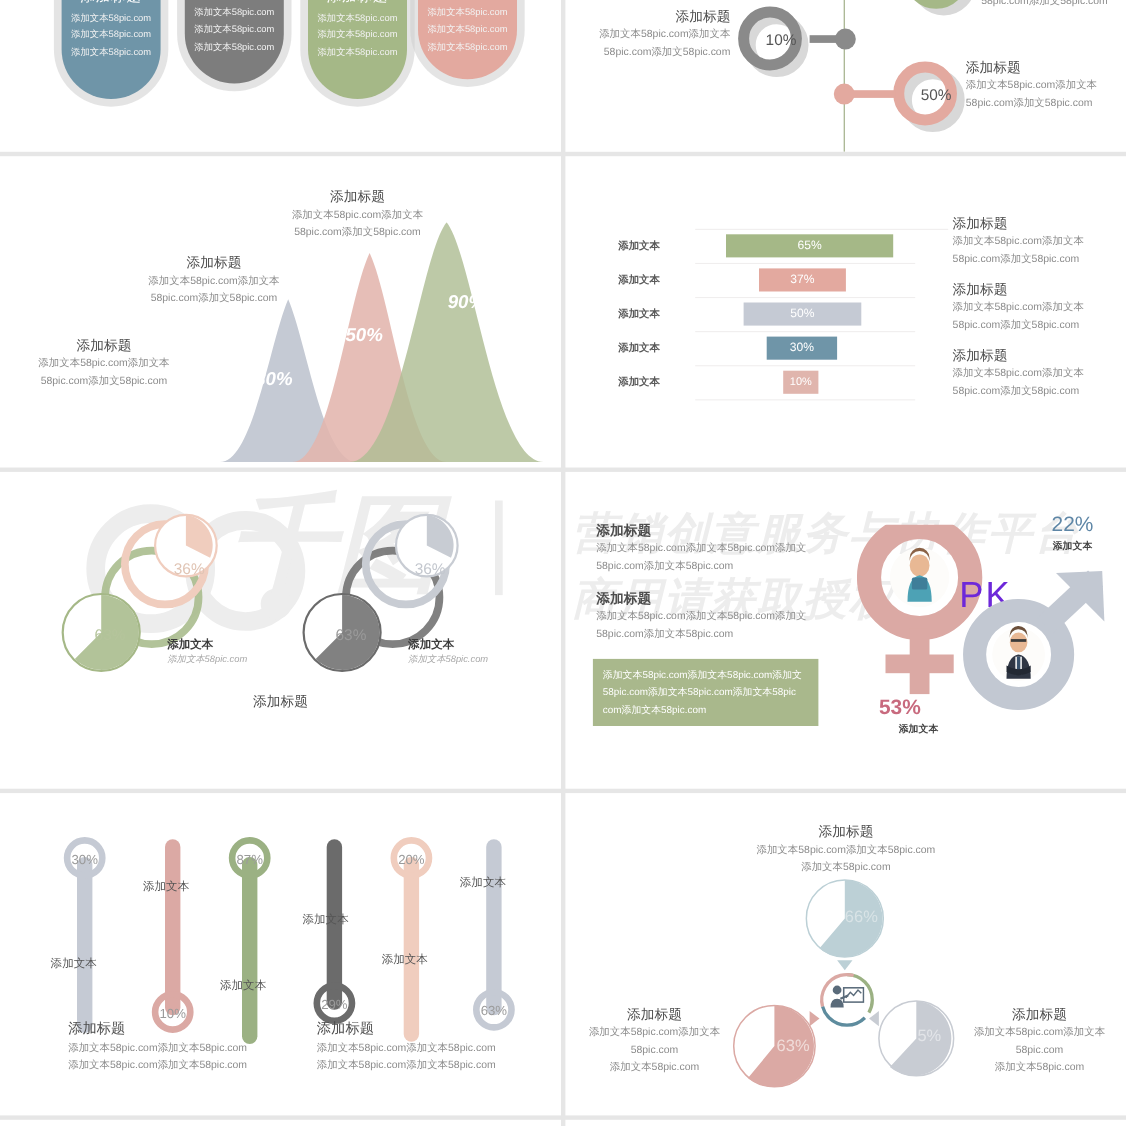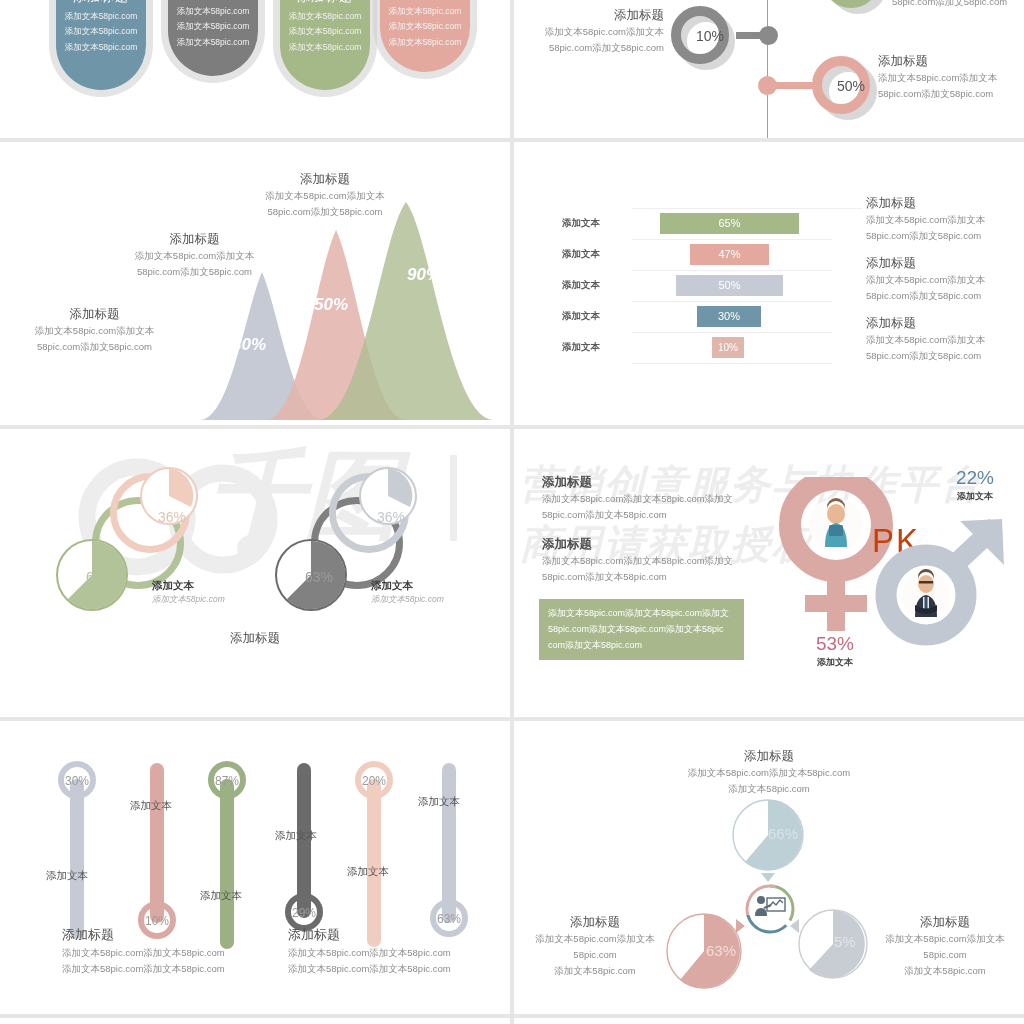--- a/index.html
+++ b/index.html
@@ -46,21 +46,21 @@
            text-align:center;line-height:21px;}
 
   
   .pie{position:absolute;border-radius:50%;}
   .piepct{position:absolute;font-size:14px;color:#fff;}
   .wmark{position:absolute;color:#ededed;font-weight:bold;user-select:none;font-style:italic;}
 
   
   .greenbox{position:absolute;background:#a9b88c;color:#fff;font-size:9px;line-height:1.75;
             padding:7px 9px;box-sizing:border-box;}
-  .pktxt{position:absolute;font-size:33px;color:#c2410c;letter-spacing:2px;}
+  .pktxt{position:absolute;font-size:33px;color:#6d28d9;letter-spacing:2px;}
 
   
   .therm{position:absolute;}
   .tbar{position:absolute;border-radius:9px;width:14px;}
   .tbulb{position:absolute;border-radius:50%;box-sizing:border-box;
          text-align:center;font-size:12px;color:#9b9b9b;}
   .tlabel{position:absolute;font-size:10.5px;color:#555;white-space:nowrap;}
 
   
   .tri{position:absolute;width:0;height:0;}
@@ -168,26 +168,26 @@
     </div>
   </div>
 
   <div class="card half last r1">
     <div class="abs" style="left:28px;top:66px;width:320px;">
       <div class="abs" style="left:90px;top:0;width:230px;height:1px;background:#f0eeee;"></div>
 
       <div class="barrow" style="top:0;">
         <div class="barlbl">添加文本</div>
         <div class="bartrack"></div>
-        <div class="barfill" style="left:118px;width:139px;background:#a5b887;">65%</div>
+        <div class="barfill" style="left:118px;width:152px;background:#a5b887;">65%</div>
       </div>
       <div class="barrow">
         <div class="barlbl">添加文本</div>
         <div class="bartrack"></div>
-        <div class="barfill" style="left:148px;width:79px;background:#e3a99f;">47%</div>
+        <div class="barfill" style="left:148px;width:79px;background:#e3a99f;">37%</div>
       </div>
       <div class="barrow">
         <div class="barlbl">添加文本</div>
         <div class="bartrack"></div>
         <div class="barfill" style="left:134px;width:107px;background:#c5cad4;">50%</div>
       </div>
       <div class="barrow">
         <div class="barlbl">添加文本</div>
         <div class="bartrack"></div>
         <div class="barfill" style="left:155px;width:64px;background:#6f95a8;">30%</div>
@@ -297,21 +297,21 @@
       <rect x="48" y="94" width="18" height="60" fill="#dba9a4"></rect>
       <rect x="26" y="118" width="62" height="17" fill="#dba9a4"></rect>
       <circle cx="57" cy="48" r="27" fill="#fdfcfa"></circle>
 
       <ellipse cx="57" cy="37" rx="9" ry="10" fill="#e8b894"></ellipse>
       <path d="M48,33 a9,9 0 0,1 18,0 l0,-3 a9,9 0 0,0 -18,0 Z" fill="#8a6246"></path>
       <path d="M46,70 q0,-22 11,-24 q11,2 11,24 Z" fill="#4da2b5"></path>
       <rect x="50" y="48" width="14" height="11" rx="1.5" fill="#3f7e99"></rect>
     </svg>
 
-    <div class="abs" style="left:285px;top:204px;width:72px;text-align:center;font-size:19px;color:#c86a7e;">53%</div>
+    <div class="abs" style="left:285px;top:204px;width:72px;font-size:19px;color:#c86a7e;font-weight:bold;">53%</div>
     <div class="abs" style="left:285px;top:227px;width:72px;text-align:center;font-size:9px;font-weight:bold;color:#444;">添加文本</div>
 
     <div class="pktxt" style="left:358px;top:93px;">PK</div>
 
     <svg class="abs" style="left:360px;top:88px;" width="145" height="130" viewBox="0 0 145 130">
       <circle cx="52" cy="78" r="40" fill="none" stroke="#c2c8d2" stroke-width="21"></circle>
       <line x1="76" y1="52" x2="122" y2="9" stroke="#c2c8d2" stroke-width="20"></line>
       <polygon points="128,2 130,48 86,4" fill="#c2c8d2"></polygon>
       <circle cx="52" cy="78" r="24" fill="#fdfcfa"></circle>
 

